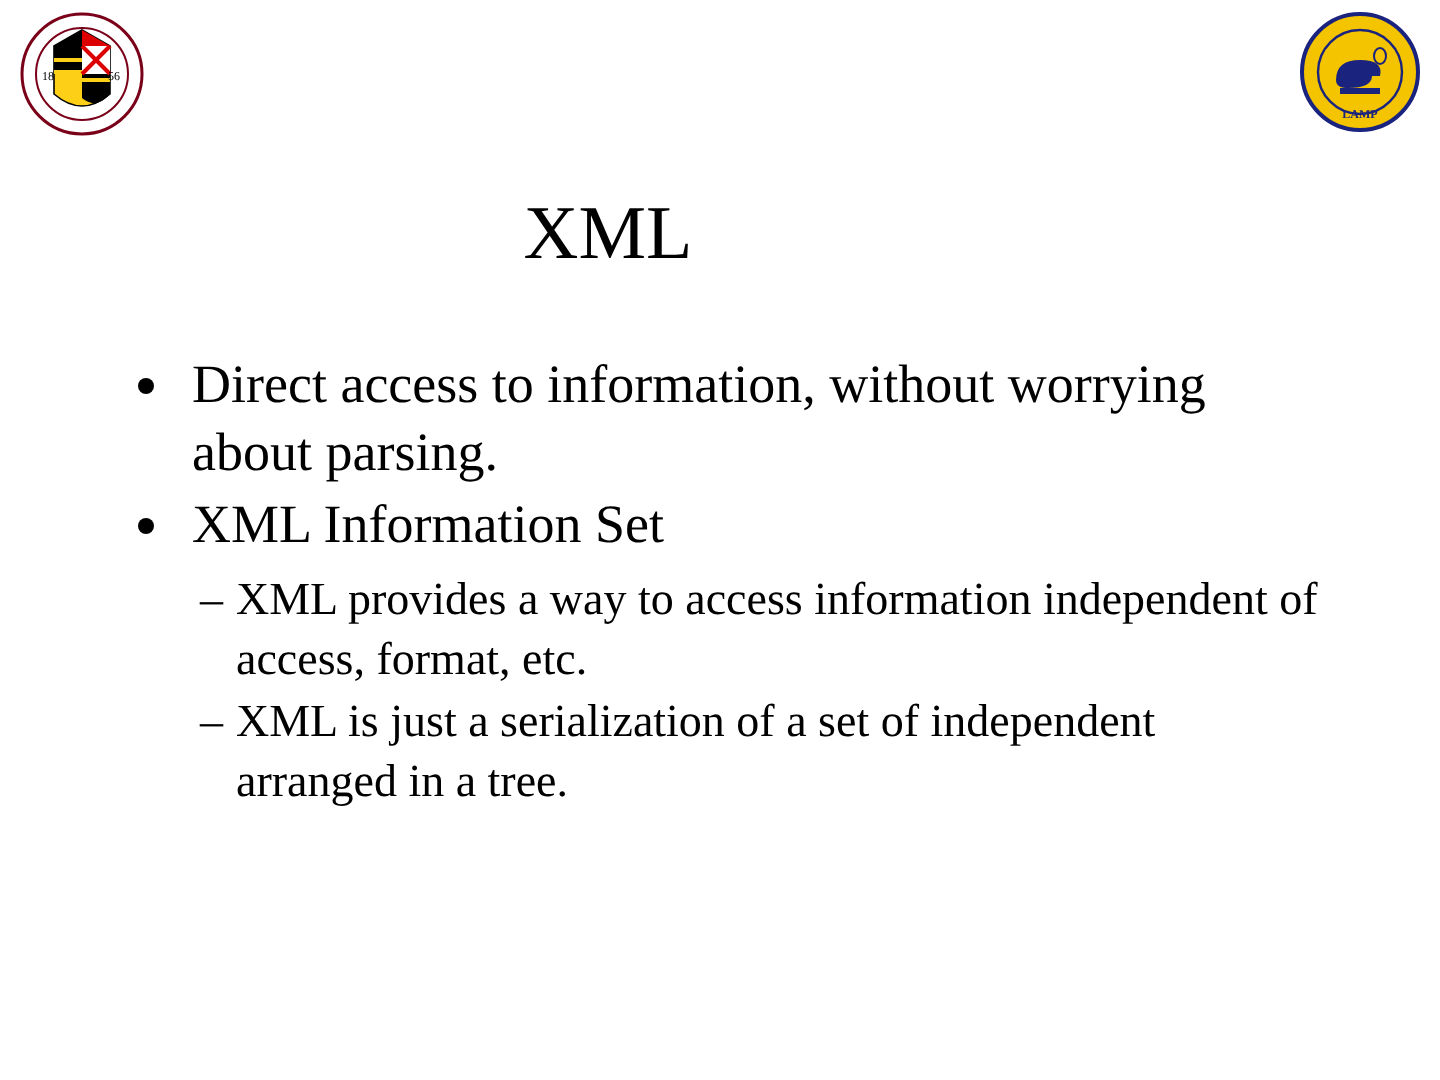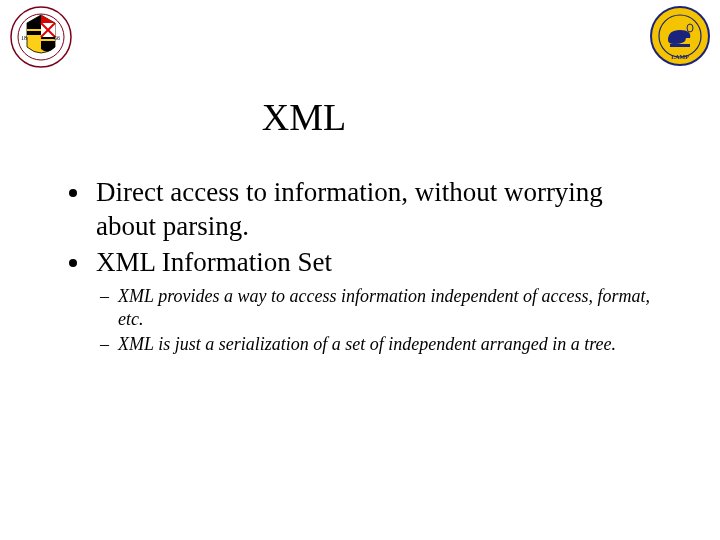--- a/index.html
+++ b/index.html
@@ -51,23 +51,22 @@
     padding-left: 32px;
   }
   ul.bullets > li {
     margin: 0 0 2px 0;
     padding-left: 4px;
   }
   ul.dashes {
     list-style: none;
     margin: 6px 0 0 0;
     padding-left: 40px;
-    font-size: 18px;
+    font-size: 23px;
     line-height: 1.28;
-    font-style: italic;
   }
   ul.dashes > li {
     position: relative;
     margin: 0 0 2px 0;
     padding-left: 18px;
   }
   ul.dashes > li::before {
     content: "–";
     position: absolute;
     left: 0;

